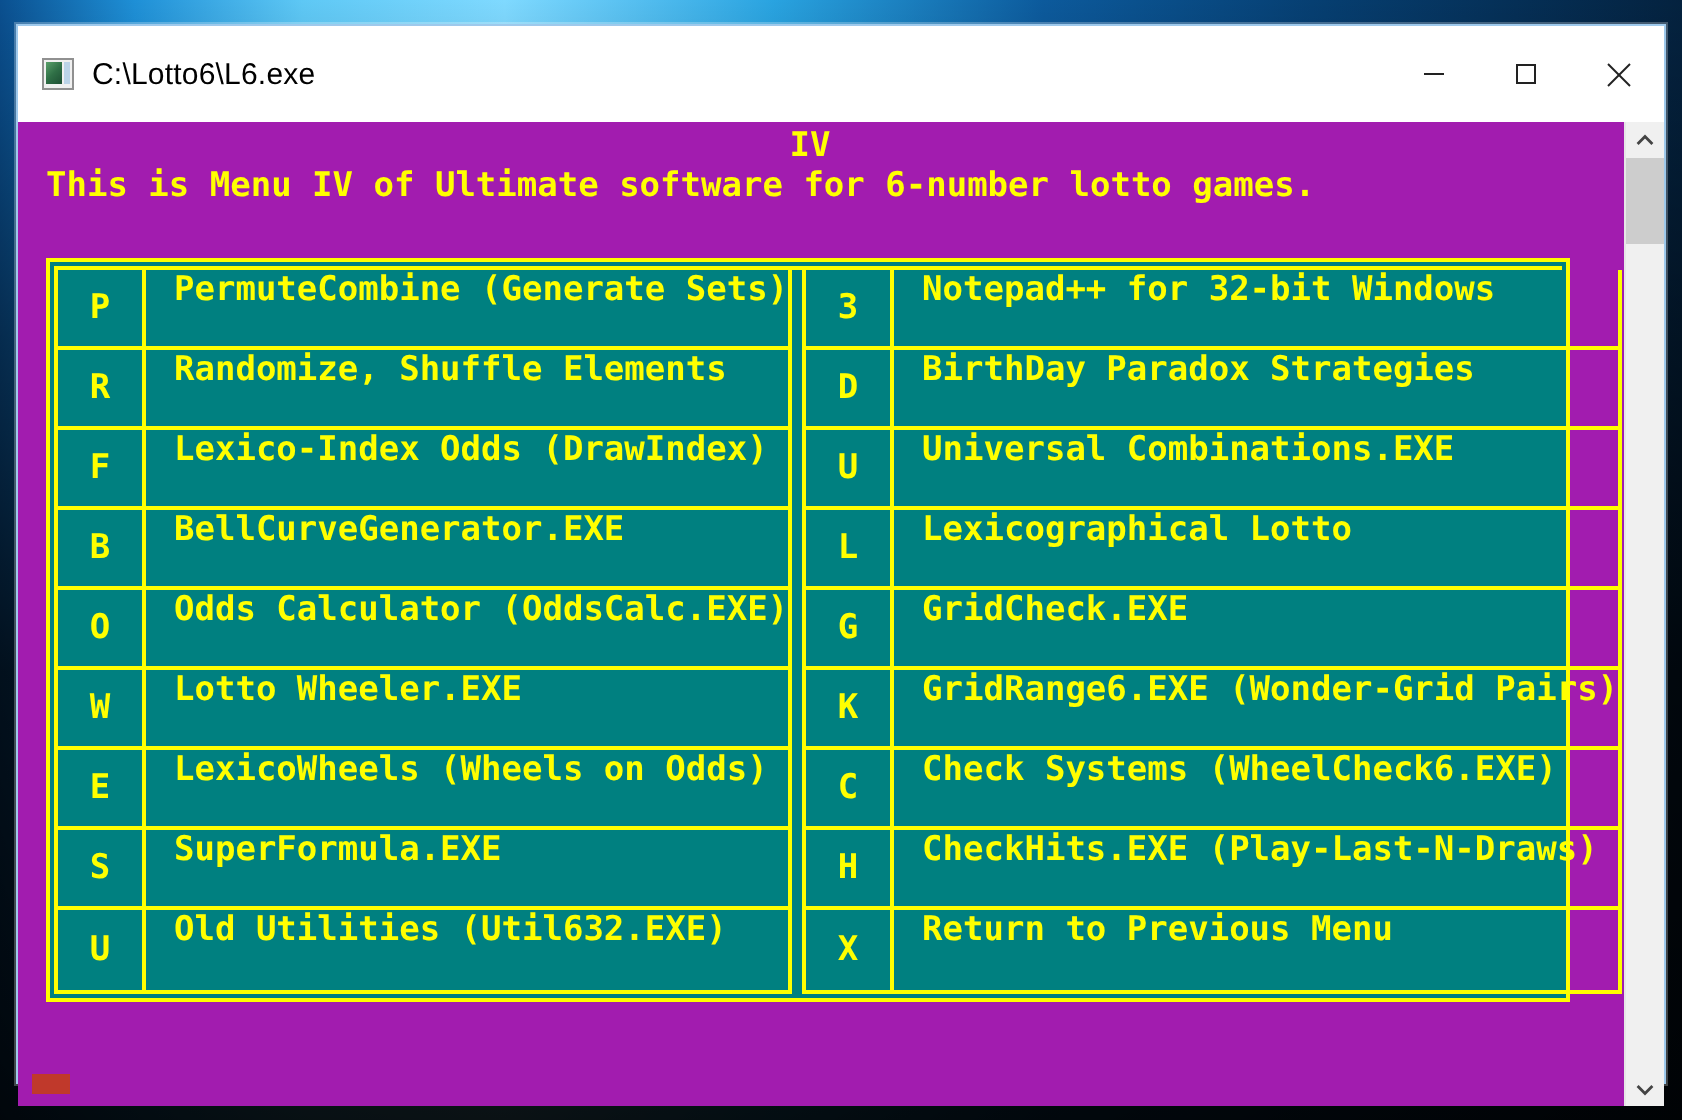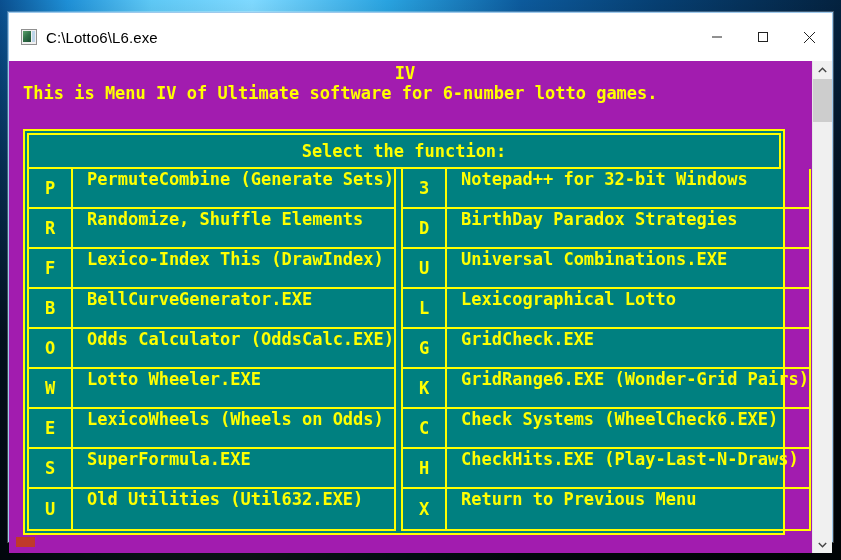--- a/index.html
+++ b/index.html
@@ -263,23 +263,20 @@
 
   <div id="console-wrap">
 
     <div id="console">
 
       <div id="hdr-line1" class="cline">IV</div>
       <div id="hdr-line2" class="cline">This is Menu IV of Ultimate software for 6-number lotto games.</div>
 
       <div id="menu-frame">
 
-        <div id="menu-prompt">
-          <div class="cline">Select the function:</div>
-        </div>
 
         <div id="menu-columns">
 
           <div class="menu-col left">
             <div class="menu-row">
               <div class="menu-key">
                   <span class="cline">P</span>
                 </div>
               <div class="menu-label">
                   <span class="cline">PermuteCombine (Generate Sets)</span>
@@ -291,21 +288,21 @@
                 </div>
               <div class="menu-label">
                   <span class="cline">Randomize, Shuffle Elements</span>
                 </div>
             </div>
             <div class="menu-row">
               <div class="menu-key">
                   <span class="cline">F</span>
                 </div>
               <div class="menu-label">
-                  <span class="cline">Lexico-Index This (DrawIndex)</span>
+                  <span class="cline">Lexico-Index Odds (DrawIndex)</span>
                 </div>
             </div>
             <div class="menu-row">
               <div class="menu-key">
                   <span class="cline">B</span>
                 </div>
               <div class="menu-label">
                   <span class="cline">BellCurveGenerator.EXE</span>
                 </div>
             </div>

